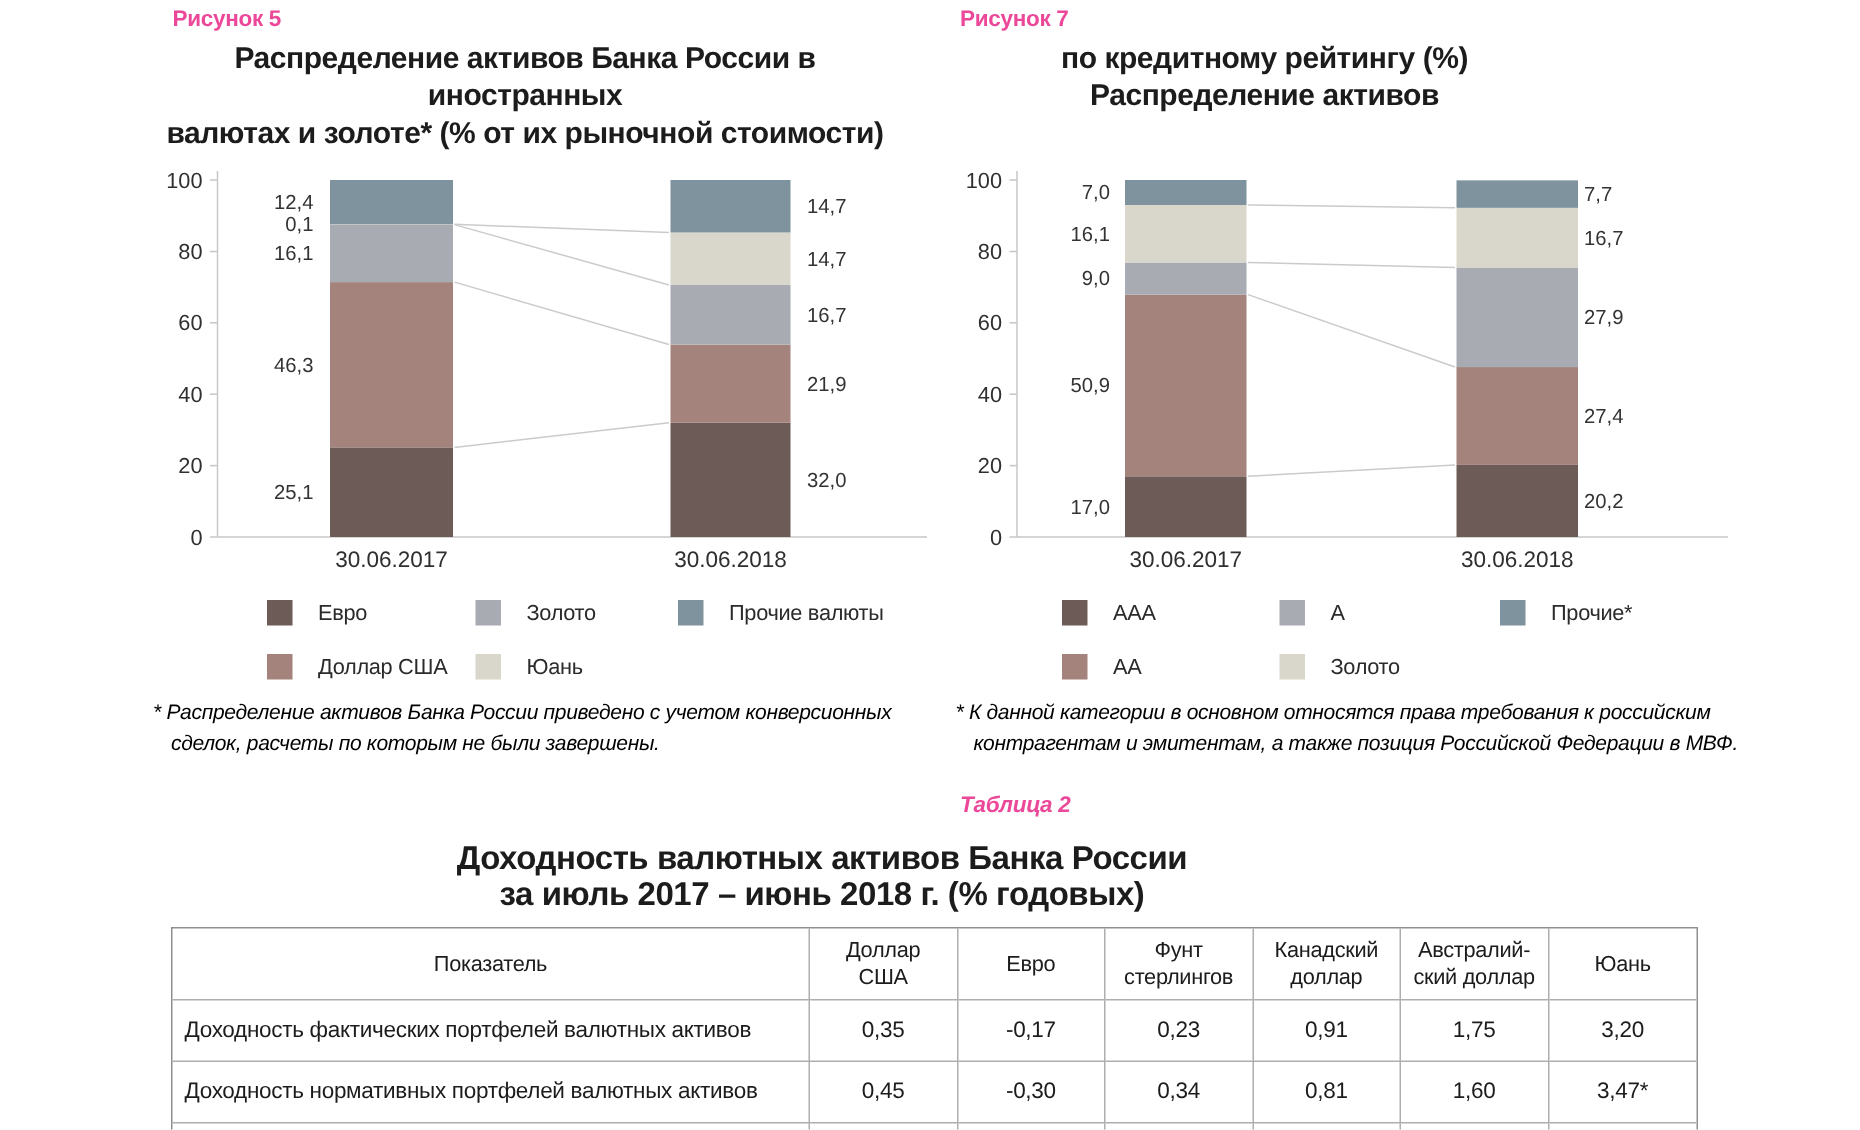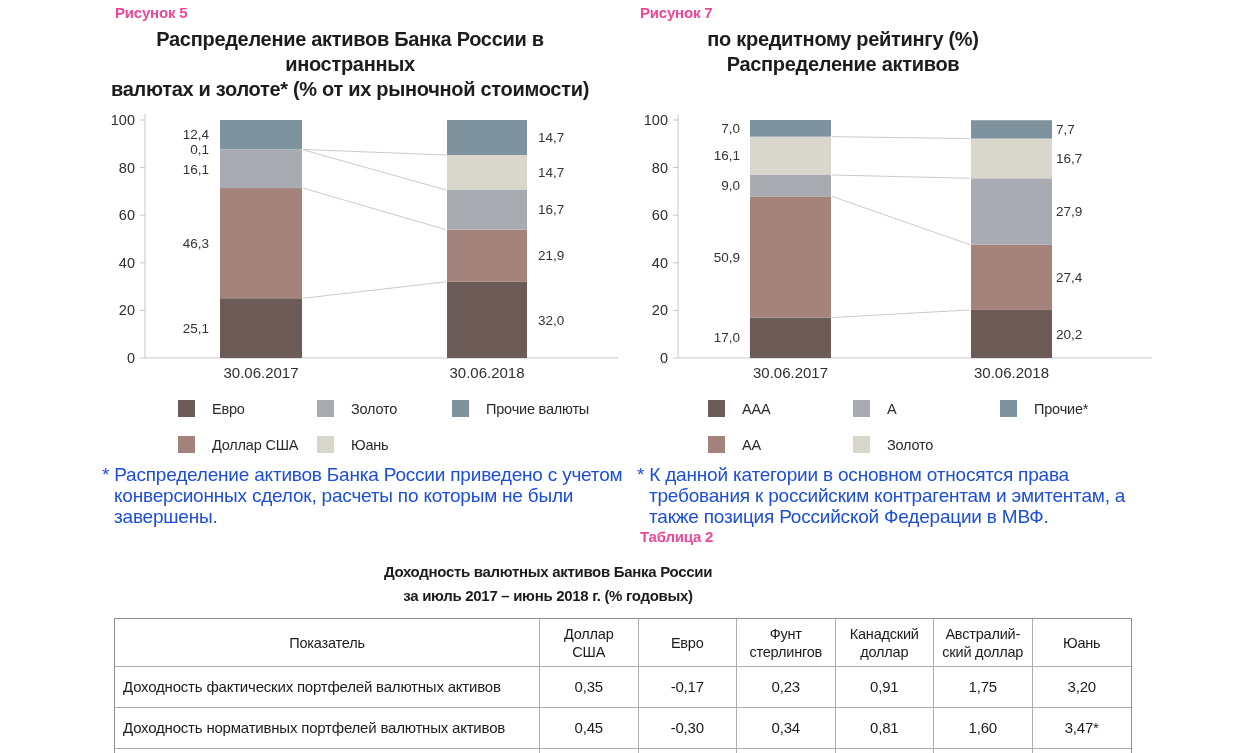--- a/index.html
+++ b/index.html
@@ -12,23 +12,23 @@
   .abs{position:absolute;}
   .fig-label{font-weight:bold;font-size:15px;text-align:left;color:#ec4899;letter-spacing:-0.2px;}
   .chart-title{font-weight:bold;font-size:20px;line-height:25px;text-align:center;color:#1c1c1c;letter-spacing:-0.3px;}
   .chart-host{position:absolute;}
   .chart-host svg{display:block;}
   svg text{font-family:"Liberation Sans",sans-serif;}
   .legend{position:absolute;display:grid;grid-auto-flow:column;grid-template-rows:17px 17px;row-gap:19px;}
   .legend-item{display:flex;align-items:center;height:17px;}
   .legend-swatch{width:17px;height:17px;flex:0 0 17px;margin-right:17px;}
   .legend-label{font-size:14.5px;color:#2b2b2b;letter-spacing:-0.2px;white-space:nowrap;}
-  .footnote{position:absolute;font-size:19px;line-height:21px;color:#1d4ed8;
+  .footnote{position:absolute;font-style:italic;font-size:14px;line-height:21px;color:#000000;
             padding-left:12px;text-indent:-12px;letter-spacing:-0.2px;}
-  .table-title{font-weight:bold;font-size:15px;line-height:24px;text-align:center;letter-spacing:-0.3px;}
+  .table-title{font-weight:bold;font-size:22px;line-height:24px;text-align:center;letter-spacing:-0.3px;}
   .data-table{position:absolute;border:1px solid #8f8f8f;background:#ffffff;}
   .t-grid{display:grid;grid-template-columns:425px repeat(6,1fr);}
   .t-cell{border-right:1px solid #aeaeae;border-bottom:1px solid #aeaeae;
           display:flex;align-items:center;justify-content:center;text-align:center;
           font-size:14.5px;line-height:18px;color:#1c1c1c;letter-spacing:-0.2px;}
   .t-cell.last-col{border-right:none;}
   .t-head{height:47px;}
   .t-row{height:40px;font-size:15px;}
   .t-row.label-cell{justify-content:flex-start;text-align:left;padding-left:8px;}
   .t-sliver{height:5px;border-bottom:none;}
@@ -178,21 +178,21 @@
     </div>
     <div class="legend-item">
       <span class="legend-swatch" style="background: rgb(126, 147, 158);"></span>
       <span class="legend-label">Прочие*</span>
     </div>
   </div>
 
 <div class="footnote" style="left:102px;top:464px;width:512px;">* Распределение активов Банка России приведено с учетом конверсионных сделок, расчеты по которым не были завершены.</div>
 <div class="footnote" style="left:637px;top:464px;width:515px;">* К данной категории в основном относятся права требования к российским контрагентам и эмитентам, а также позиция Российской Федерации в МВФ.</div>
 
-<div class="abs fig-label" style="left:640px;top:528px;width:490px;">Таблица 2</div>
+<div class="abs fig-label" style="left:640px;top:528px;width:490px;font-style:italic;">Таблица 2</div>
 <div class="abs table-title" style="left:115px;top:560px;width:866px;">
   <div>Доходность валютных активов Банка России</div>
   <div>за июль 2017 – июнь 2018 г. (% годовых)</div>
 </div>
 <div id="data-table" class="data-table t-grid" style="left:114px;top:618px;width:1016px;">
     <div class="t-cell t-head">
       <div>
         <div>Показатель</div>
       </div>
     </div>

